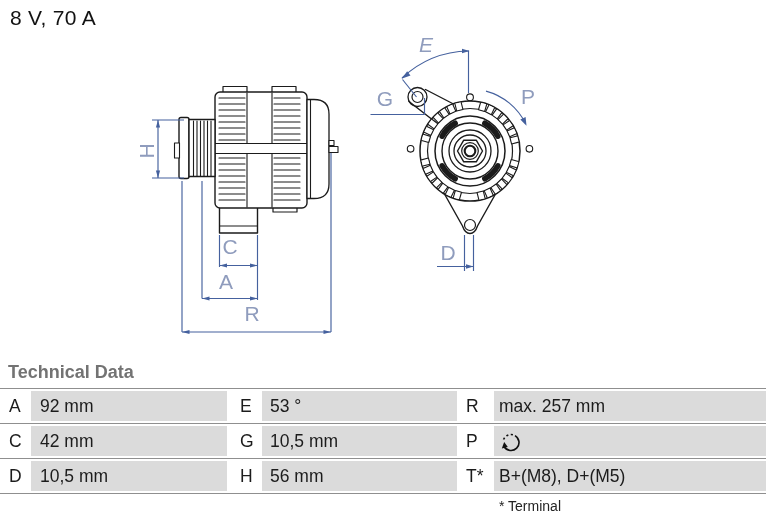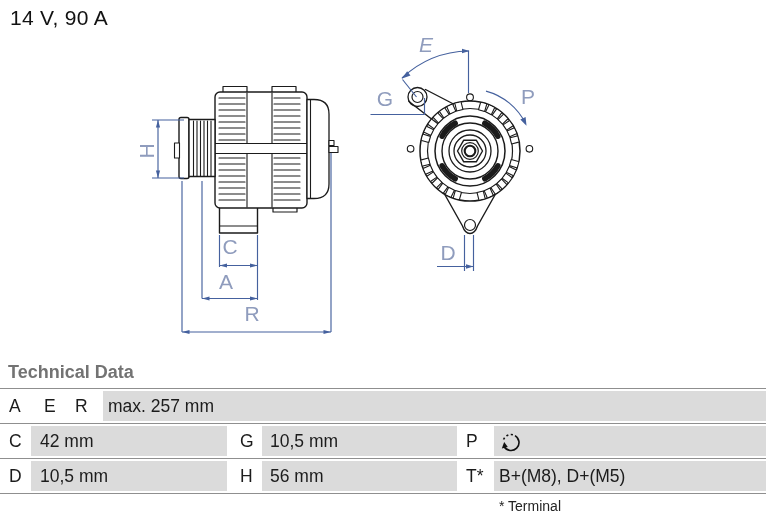--- a/index.html
+++ b/index.html
@@ -27,21 +27,21 @@
   .k2{width:35px;padding-left:13px;}
   .v2{width:195px;padding-left:8px;}
   .k3{width:37px;padding-left:9px;}
   .v3{flex:1;padding-left:5px;}
   .tfoot{font-size:14px;color:#242424;margin:4px 0 0 499px;}
   .rot-icon{display:block;margin-top:1px;}
 </style>
 </head>
 <body>
 
-<div class="title">14 V, 90 A</div>
+<div class="title">8 V, 70 A</div>
 
 <svg class="draw" width="768" height="355" viewBox="0 0 768 355">
 
   <g stroke="#1b1b1b" fill="none" stroke-width="1.4" stroke-linejoin="round" stroke-linecap="round">
 
     <rect x="219.5" y="202" width="38" height="31" fill="#ffffff"></rect>
     <path d="M219.5,226 H257.5" stroke-width="1.2"></path>
 
     <rect x="223" y="86.5" width="24" height="6.5" fill="#ffffff" stroke-width="1.2"></rect>
     <rect x="272" y="86.5" width="24" height="6.5" fill="#ffffff" stroke-width="1.2"></rect>
@@ -163,21 +163,23 @@
 </svg>
 
 <div class="tech">
   <div class="tech-heading">Technical Data</div>
 
   <div>
     <div class="tline"></div>
 
     <div class="trow">
       <div class="tkey k1">A</div>
+      <div class="tval v1">92 mm</div>
       <div class="tkey k2">E</div>
+      <div class="tval v2">53 °</div>
       <div class="tkey k3">R</div>
       <div class="tval v3">max. 257 mm</div>
     </div>
     <div class="tline"></div>
 
     <div class="trow">
       <div class="tkey k1">C</div>
       <div class="tval v1">42 mm</div>
       <div class="tkey k2">G</div>
       <div class="tval v2">10,5 mm</div>

